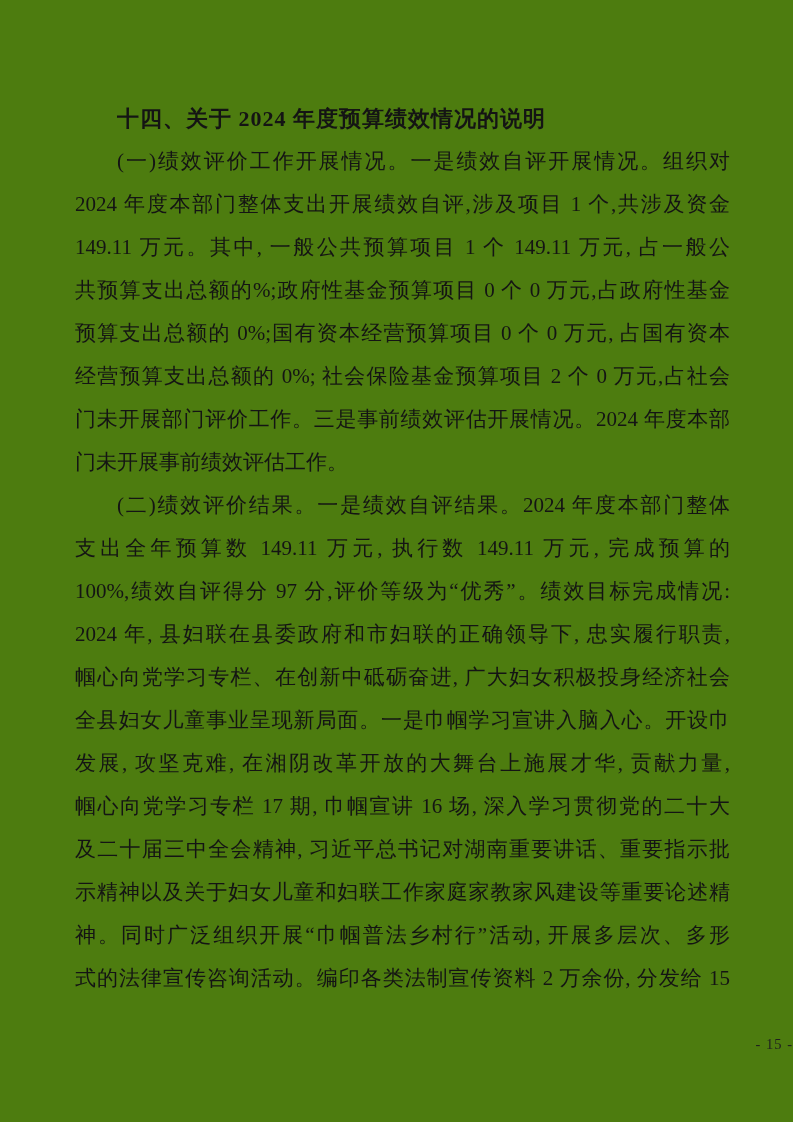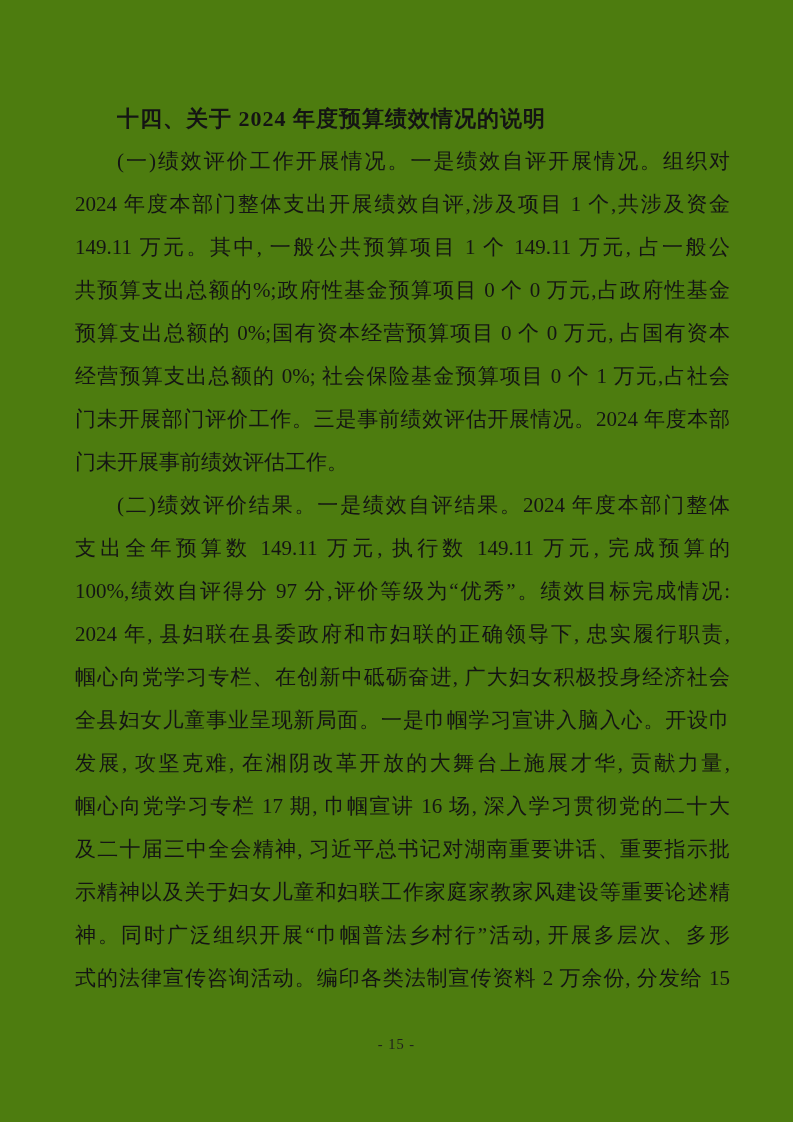--- a/index.html
+++ b/index.html
@@ -37,40 +37,40 @@
     letter-spacing: 1px;
     text-align: left;
     text-align-last: left;
     text-indent: 42px;
   }
   .lead { font-weight: 400; }
   .footer {
     position: absolute;
     left: 0; right: 0; top: 1033px;
     height: 22px; line-height: 22px;
-    text-align: center;
+    text-align: right;
     font-size: 14.5px;
     letter-spacing: 1px;
     color: #1f1f1f;
   }
 </style>
 </head>
 <body>
 
 <div class="page">
   <div class="content">
 
     <h1 class="line title">十四、关于 2024 年度预算绩效情况的说明</h1>
 
     <p class="line first"><span class="lead">(一)绩效评价工作开展情况。</span><span>一是绩效自评开展情况。组织对</span></p>
     <p class="line">2024 年度本部门整体支出开展绩效自评,涉及项目 1 个,共涉及资金</p>
     <p class="line">149.11 万元。其中, 一般公共预算项目 1 个 149.11 万元, 占一般公</p>
     <p class="line">共预算支出总额的%;政府性基金预算项目 0 个 0 万元,占政府性基金</p>
     <p class="line">预算支出总额的 0%;国有资本经营预算项目 0 个 0 万元, 占国有资本</p>
-    <p class="line">经营预算支出总额的 0%; 社会保险基金预算项目 0 个 1 万元,占社会</p>
+    <p class="line">经营预算支出总额的 0%; 社会保险基金预算项目 2 个 0 万元,占社会</p>
     <p class="line">门未开展部门评价工作。三是事前绩效评估开展情况。2024 年度本部</p>
     <p class="line lastline">门未开展事前绩效评估工作。</p>
 
     <p class="line first"><span class="lead">(二)绩效评价结果。</span><span>一是绩效自评结果。2024 年度本部门整体</span></p>
     <p class="line">支出全年预算数 149.11 万元, 执行数 149.11 万元, 完成预算的</p>
     <p class="line">100%,绩效自评得分 97 分,评价等级为“优秀”。绩效目标完成情况:</p>
     <p class="line">2024 年, 县妇联在县委政府和市妇联的正确领导下, 忠实履行职责,</p>
     <p class="line">帼心向党学习专栏、在创新中砥砺奋进, 广大妇女积极投身经济社会</p>
     <p class="line">全县妇女儿童事业呈现新局面。一是巾帼学习宣讲入脑入心。开设巾</p>
     <p class="line">发展, 攻坚克难, 在湘阴改革开放的大舞台上施展才华, 贡献力量,</p>

